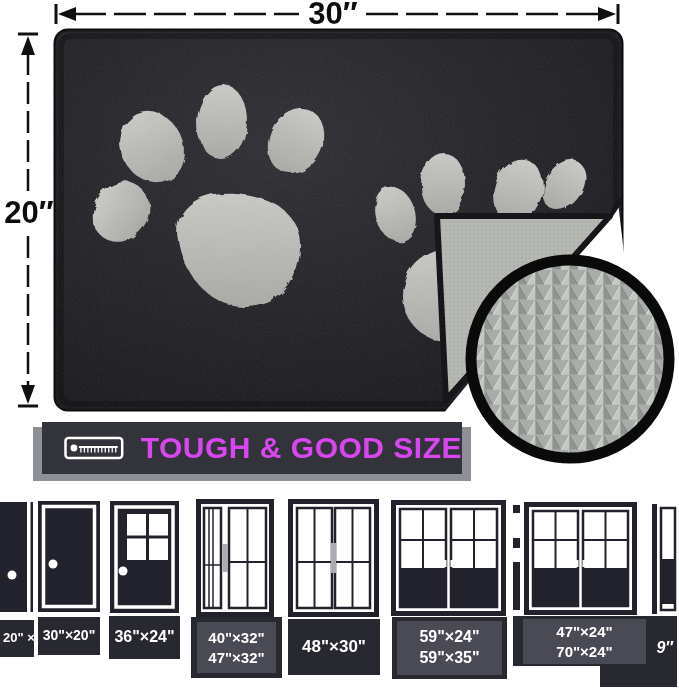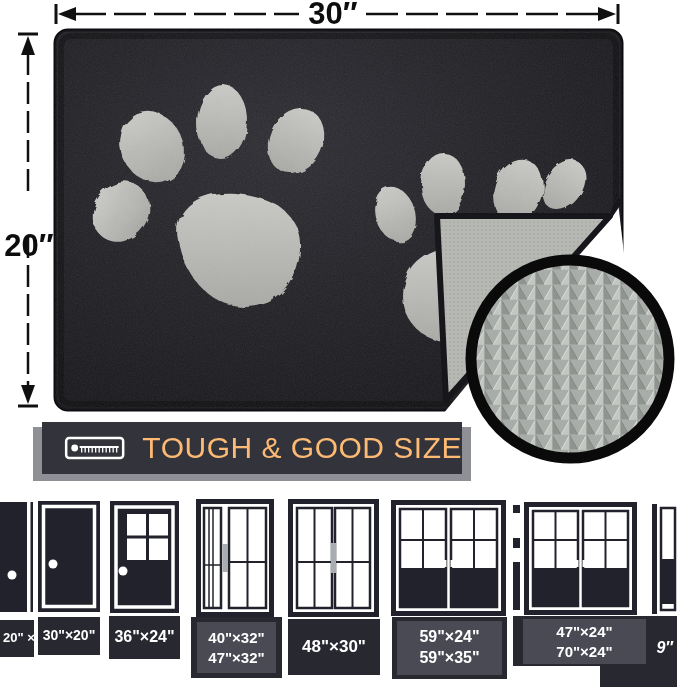--- a/index.html
+++ b/index.html
@@ -1,25 +1,25 @@
 <!DOCTYPE html>
 <html><head>
 <meta charset="utf-8">
 <style>
   html,body{margin:0;padding:0;background:#fff;}
   .stage{position:relative;width:677px;height:689px;background:#fff;overflow:hidden;
          font-family:"Liberation Sans","DejaVu Sans",sans-serif;}
   .scene{position:absolute;left:0;top:0;}
   .dim-label{position:absolute;font-weight:bold;color:#0d0d0d;font-size:31px;text-align:center;}
   .dim-w{left:299px;top:-4px;width:68px;}
-  .dim-h{left:1px;top:195px;width:56px;margin-top:33px;}
+  .dim-h{left:1px;top:195px;width:56px;}
   .banner-shadow{position:absolute;left:33px;top:427px;width:438px;height:54px;background:#8e9095;}
   .banner{position:absolute;left:42px;top:422px;width:420px;height:52px;background:#33333b;
           display:flex;align-items:center;padding-left:22px;box-sizing:border-box;gap:17px;}
-  .banner-text{color:#fdba74;font-weight:400;font-size:30px;letter-spacing:.5px;white-space:nowrap;}
+  .banner-text{color:#d946ef;font-weight:700;font-size:30px;letter-spacing:.5px;white-space:nowrap;}
   .door{position:absolute;}
   .door-label{position:absolute;background:#282831;color:#fff;font-weight:bold;
               display:flex;flex-direction:column;justify-content:center;align-items:center;
               overflow:hidden;box-sizing:border-box;}
   .door-label span{display:block;line-height:1.28;white-space:nowrap;}
   .door-label span:empty{display:none;}
   .inner-panel{position:absolute;background:#4a4a54;display:flex;flex-direction:column;
                justify-content:center;align-items:center;color:#fff;font-weight:bold;}
   .inner-panel span{display:block;line-height:1.3;white-space:nowrap;}
   .lbl1{left:0;top:620px;width:34px;height:37px;font-size:13px;align-items:flex-start;padding-left:3px;}

